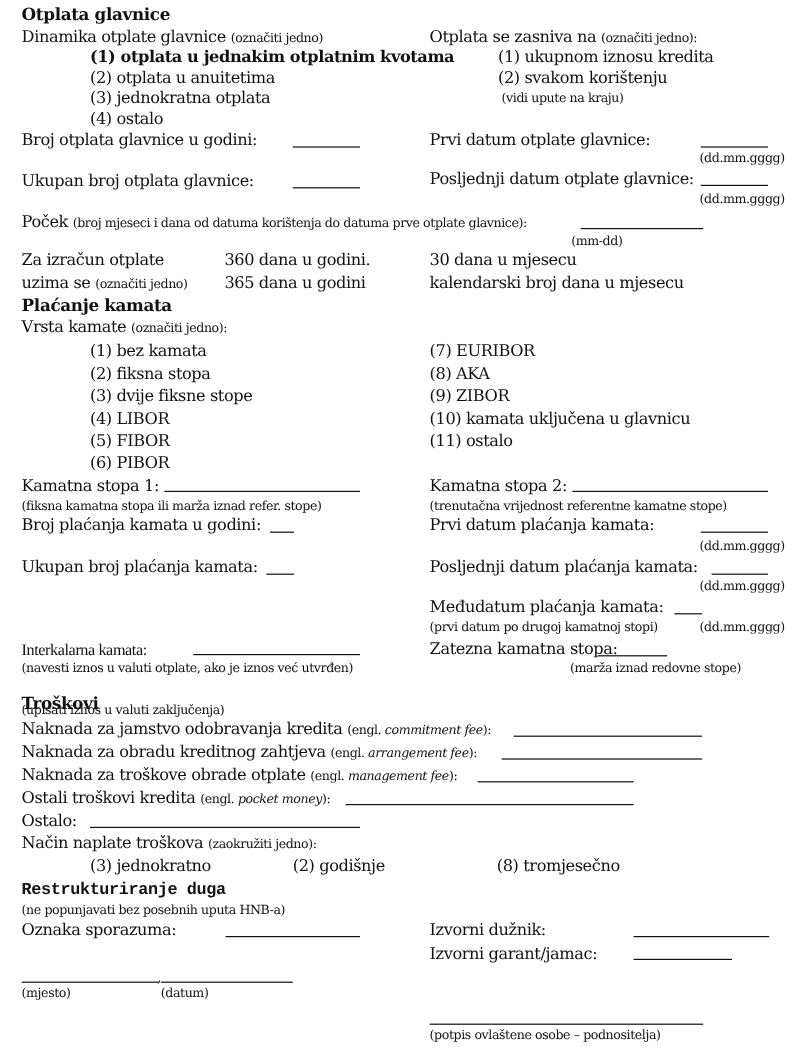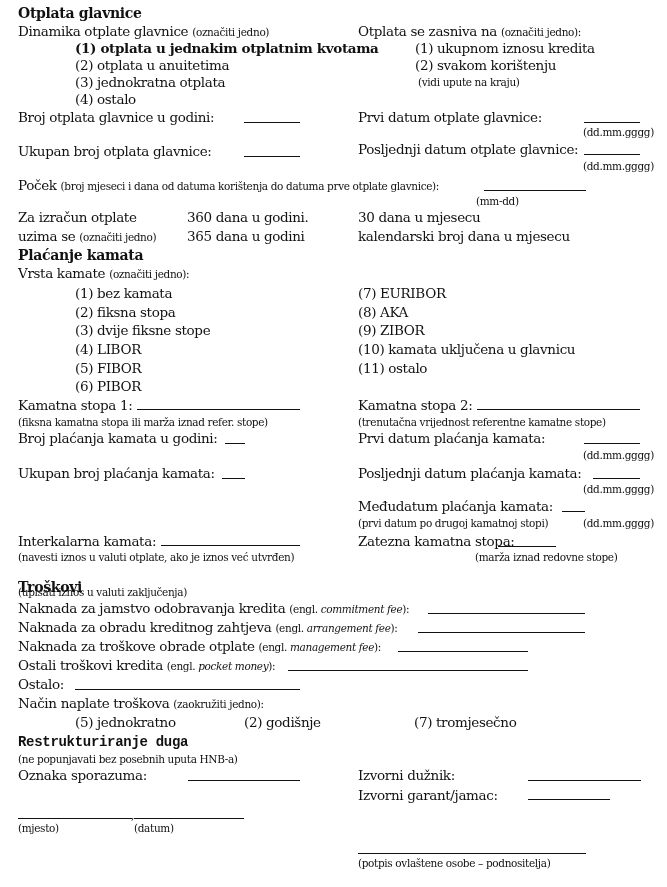--- a/index.html
+++ b/index.html
@@ -89,21 +89,21 @@
 <div class="field" style="left:222px;top:466px;width:23px;"></div>
 <div class="t m" style="left:358px;top:467px;">Posljednji datum plaćanja kamata:</div>
 <div class="field" style="left:593px;top:466px;width:47px;"></div>
 <div class="t s" style="left:583px;top:484px;">(dd.mm.gggg)</div>
 
 <div class="t m" style="left:358px;top:500px;">Međudatum plaćanja kamata:</div>
 <div class="field" style="left:562px;top:499px;width:23px;"></div>
 <div class="t s" style="left:358px;top:518px;">(prvi datum po drugoj kamatnoj stopi)</div>
 <div class="t s" style="left:583px;top:518px;">(dd.mm.gggg)</div>
 
-<div class="t m" style="left:18px;top:535px;">Interkalarna kamata:</div>
+<div class="t m" style="left:18px;top:535px;font-family:Liberation Serif, serif;">Interkalarna kamata:</div>
 <div class="field" style="left:161px;top:533px;width:139px;"></div>
 <div class="t s" style="left:18px;top:552px;">(navesti iznos u valuti otplate, ako je iznos već utvrđen)</div>
 
 <div class="t m" style="left:358px;top:535px;">Zatezna kamatna stopa:</div>
 <div class="field" style="left:498px;top:534px;width:58px;"></div>
 <div class="t s" style="left:475px;top:552px;">(marža iznad redovne stope)</div>
 
 <div class="t h" style="left:18px;top:580px;">Troškovi</div>
 <div class="t s" style="left:18px;top:587px;">(upisati iznos u valuti zaključenja)</div>
 
@@ -116,23 +116,23 @@
 <div class="t m" style="left:18px;top:640px;"><span>Naknada za troškove obrade otplate</span> <span class="s"><span>(engl.</span> <span class="it">management fee</span><span>):</span></span></div>
 <div class="field" style="left:398px;top:639px;width:130px;"></div>
 
 <div class="t m" style="left:18px;top:659px;"><span>Ostali troškovi kredita</span> <span class="s"><span>(engl.</span> <span class="it">pocket money</span><span>):</span></span></div>
 <div class="field" style="left:288px;top:658px;width:240px;"></div>
 
 <div class="t m" style="left:18px;top:678px;">Ostalo:</div>
 <div class="field" style="left:75px;top:677px;width:225px;"></div>
 
 <div class="t m" style="left:18px;top:697px;"><span>Način naplate troškova</span> <span class="s">(zaokružiti jedno):</span></div>
-<div class="t m" style="left:75px;top:716px;">(5) jednokratno</div>
+<div class="t m" style="left:75px;top:716px;">(3) jednokratno</div>
 <div class="t m" style="left:244px;top:716px;">(2) godišnje</div>
-<div class="t m" style="left:414px;top:716px;">(7) tromjesečno</div>
+<div class="t m" style="left:414px;top:716px;">(8) tromjesečno</div>
 
 <div class="t h" style="left:18px;top:735px;font-family:Liberation Mono, monospace;">Restrukturiranje duga</div>
 <div class="t s" style="left:18px;top:754px;">(ne popunjavati bez posebnih uputa HNB-a)</div>
 
 <div class="t m" style="left:18px;top:769px;">Oznaka sporazuma:</div>
 <div class="field" style="left:188px;top:768px;width:112px;"></div>
 
 <div class="t m" style="left:358px;top:769px;">Izvorni dužnik:</div>
 <div class="field" style="left:528px;top:768px;width:113px;"></div>
 <div class="t m" style="left:358px;top:789px;">Izvorni garant/jamac:</div>

